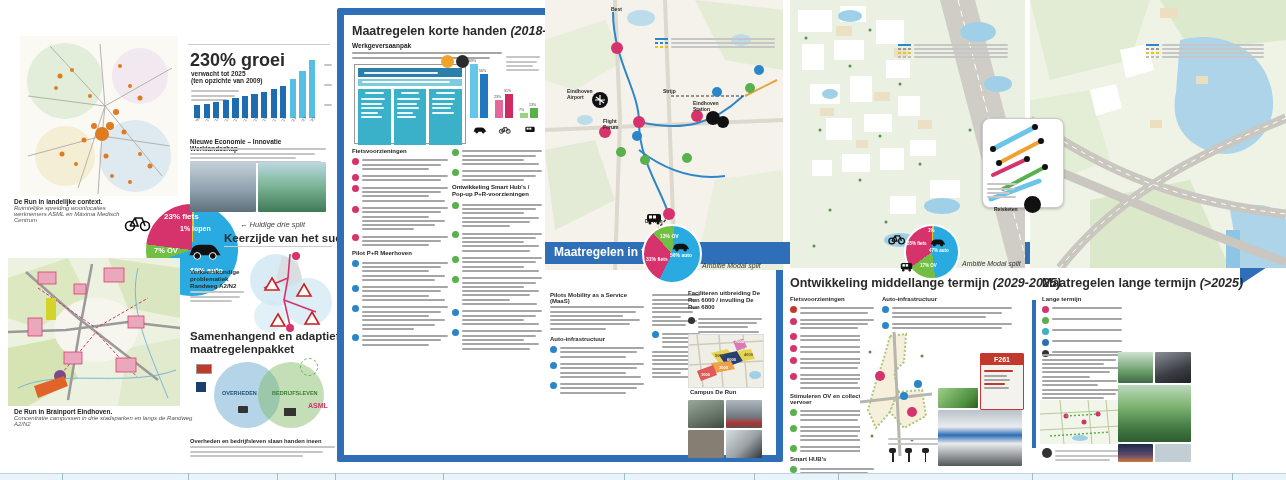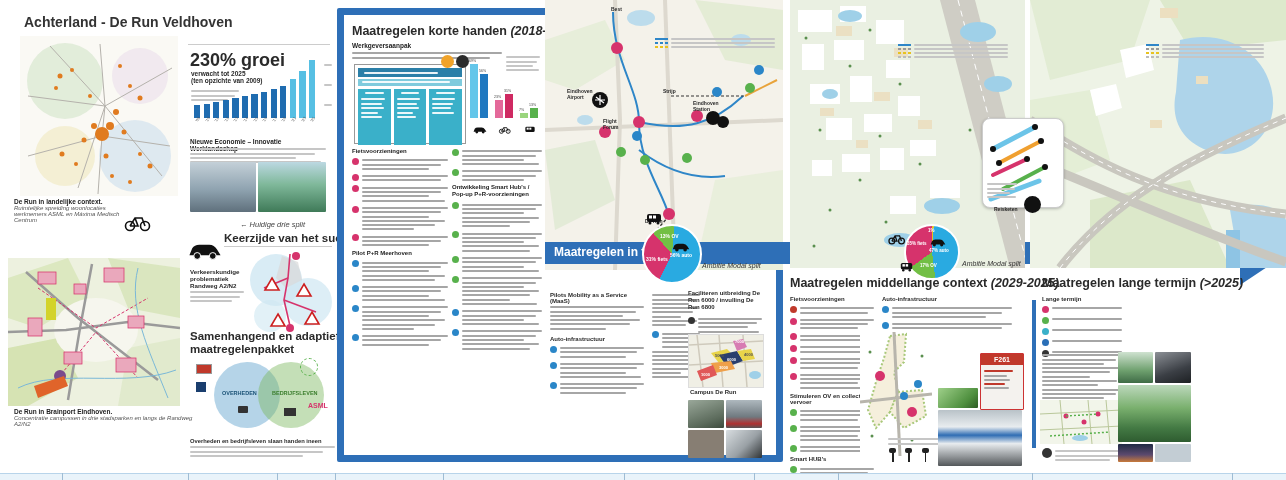--- a/index.html
+++ b/index.html
@@ -29,21 +29,20 @@
              border-left:48px solid #2e6fb7;}
   .busstop{display:inline-block;width:9px;height:14px;position:relative;margin-right:3px;}
   .busstop:before{content:"";position:absolute;left:4px;top:0;width:1.5px;height:14px;background:#222;}
   .busstop:after{content:"";position:absolute;left:1px;top:0;width:7px;height:5px;border-radius:2px;background:#222;}
 </style>
 </head>
 <body>
 
 <div id="poster">
 
-  <div class="a h-main" style="left:24px;top:14px;">Achterland - De Run Veldhoven</div>
 
   <div class="a map-box" style="left:20px;top:36px;width:158px;height:160px;">
     <svg width="158" height="160">
       <rect width="158" height="160" fill="#faf9f4"></rect>
       <circle cx="45" cy="45" r="38" fill="#d9e8d2" opacity=".75"></circle>
       <circle cx="115" cy="120" r="36" fill="#cfe0ee" opacity=".65"></circle>
       <circle cx="45" cy="120" r="30" fill="#f1ebc6" opacity=".7"></circle>
       <circle cx="120" cy="40" r="28" fill="#e8d9ea" opacity=".5"></circle>
       <g stroke="#b5b2ac" stroke-width="1" fill="none">
         <path d="M80,8 L85,70 L82,100 L78,158"></path>
@@ -75,20 +74,27 @@
         <circle cx="86" cy="120" r="2.5"></circle>
           <circle cx="110" cy="146" r="2"></circle>
       </g>
     </svg>
   </div>
   <div class="a" style="left:14px;top:198px;width:122px;">
     <div class="h-tiny">De Run in landelijke context.</div>
     <div class="t6 it" style="color:#555;">Ruimtelijke spreiding woonlocaties werknemers ASML en Máxima Medisch Centrum</div>
   </div>
 
+  <div class="a pie" style="left:144px;top:202px;width:92px;height:92px;border:2px solid #fff;
+       background:conic-gradient(from 0deg,#e8c21f 0 1%,#29aae1 1% 70%,#72bf44 70% 77%,#d6336c 77% 100%);">
+    <span class="pie-label" style="left:18px;top:8px;font-size:8px;">23% fiets</span>
+    <span class="pie-label" style="left:34px;top:21px;font-size:7px;">1% lopen</span>
+    <span class="pie-label" style="left:8px;top:42px;font-size:7.5px;">7% OV</span>
+    <span class="pie-label" style="left:44px;top:62px;font-size:7.5px;">69% auto</span>
+  </div>
   <svg class="a" style="left:124px;top:212px;" width="28" height="20" viewBox="0 0 28 20">
     <g stroke="#111" stroke-width="1.6" fill="none">
       <circle cx="6" cy="14" r="4.5"></circle>
         <circle cx="21" cy="14" r="4.5"></circle>
       <path d="M6,14 L11,6 L18,6 L21,14 M11,6 L14,14 L6,14"></path>
     </g>
   </svg>
   <svg class="a" style="left:188px;top:242px;" width="34" height="18" viewBox="0 0 24 12">
     <path d="M1,9 L3,4 Q4.5,1.5 8,1.5 L15,1.5 Q18.5,1.5 20.5,5 L23,9 Z" fill="#111"></path>
     <circle cx="6.5" cy="9.5" r="2.4" fill="#111" stroke="#fff" stroke-width=".7"></circle>
@@ -912,21 +918,21 @@
     <span class="a" style="left:12px;top:37px;font-size:4px;font-weight:bold;color:#fff;">1000</span>
   </div>
   <div class="a" style="left:690px;top:389px;font-size:6px;font-weight:bold;">Campus De Run</div>
 
   <div class="a photo" style="left:688px;top:400px;width:36px;height:28px;background:linear-gradient(160deg,#9aa89a,#5c6b5c 70%,#3d4a3d);"></div>
   <div class="a photo" style="left:726px;top:400px;width:36px;height:28px;background:linear-gradient(180deg,#aeb8be,#707a80 60%,#b03030 85%,#555);"></div>
   <div class="a photo" style="left:688px;top:430px;width:36px;height:28px;background:#877e73;"></div>
   <div class="a photo" style="left:726px;top:430px;width:36px;height:28px;background:linear-gradient(135deg,#d8dde0,#9aa1a6 55%,#2f3335);"></div>
 
   <div class="a" style="left:790px;top:276px;font-size:12.5px;font-weight:bold;">
-    <span>Maatregelen middellange context </span><span class="it">(2029-2025)</span>
+    <span>Ontwikkeling middellange termijn </span><span class="it">(2029-2025)</span>
   </div>
   <div class="a" style="left:790px;top:296px;width:84px;">
     <div style="font-size:6px;font-weight:bold;">Fietsvoorzieningen</div>
     <div id="ml-fiets" style="margin-top:3px;">
         <div class="bullet-item">
           <div class="bcirc" style="background: rgb(192, 57, 43);"></div>
           <div class="blines">
             <div class="tl" style="width: 100%;"></div>
             <div class="tl" style="width: 92%;"></div>
           </div>

